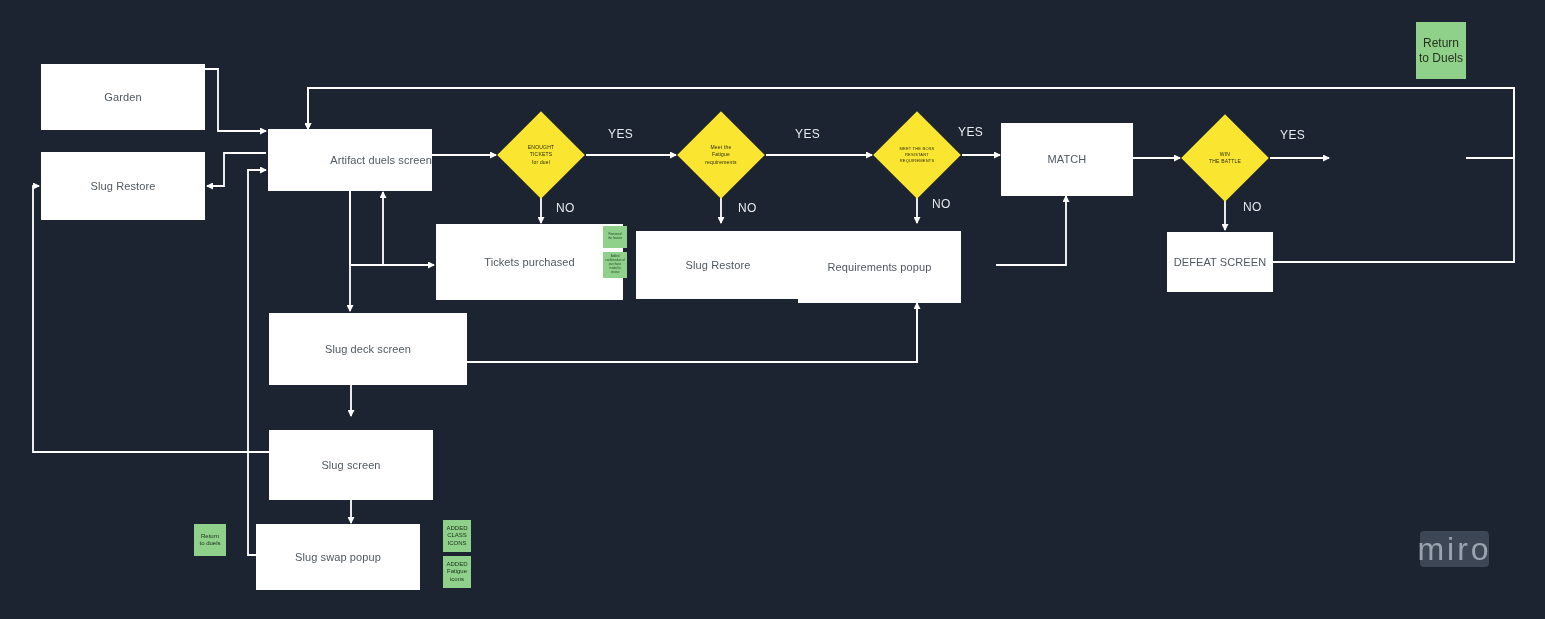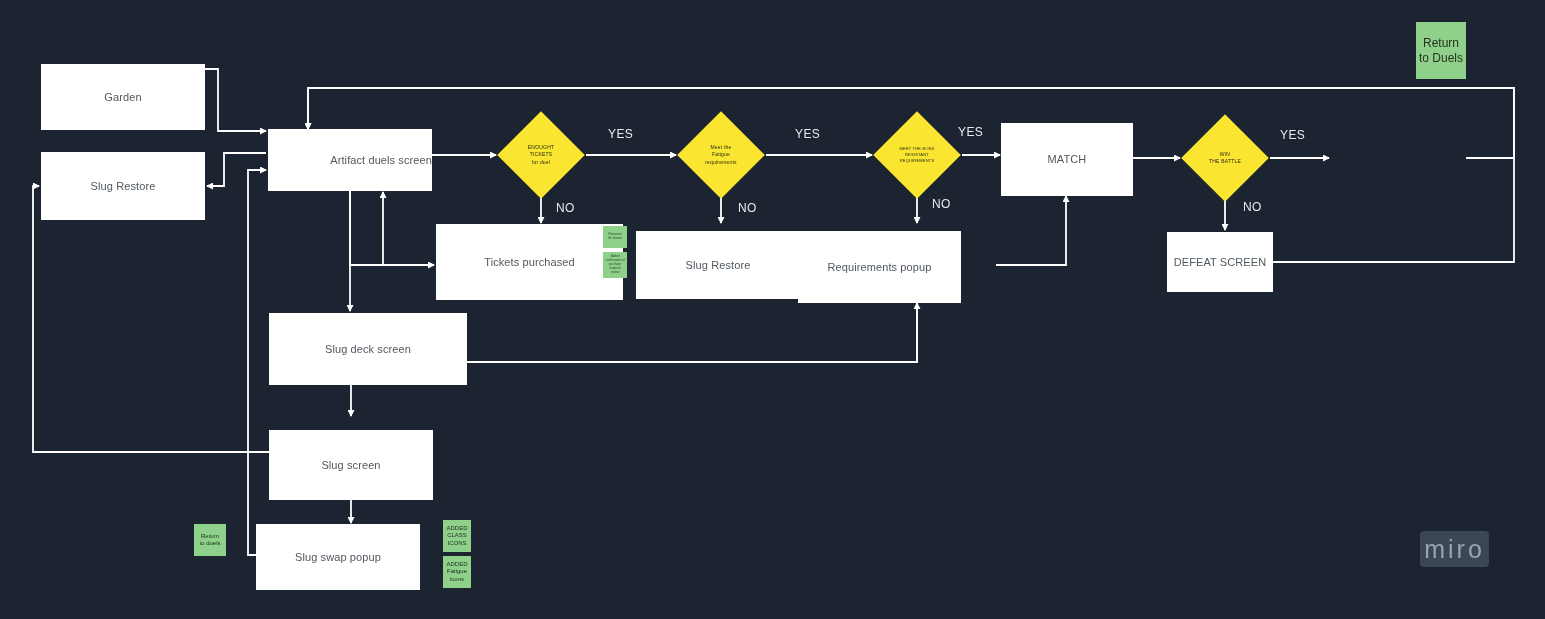--- a/index.html
+++ b/index.html
@@ -86,21 +86,21 @@
     letter-spacing: 0.4px;
   }
   .watermark {
     position: absolute;
     background: #3c4654;
     color: #9aa3b0;
     border-radius: 4px;
     display: flex;
     align-items: center;
     justify-content: center;
-    font-size: 25px;
+    font-size: 32px;
     letter-spacing: 3px;
   }
 </style>
 </head>
 <body>
 
 <div id="board">
 
   <svg class="connectors" viewBox="0 0 1545 619" xmlns="http://www.w3.org/2000/svg">
     <defs>

